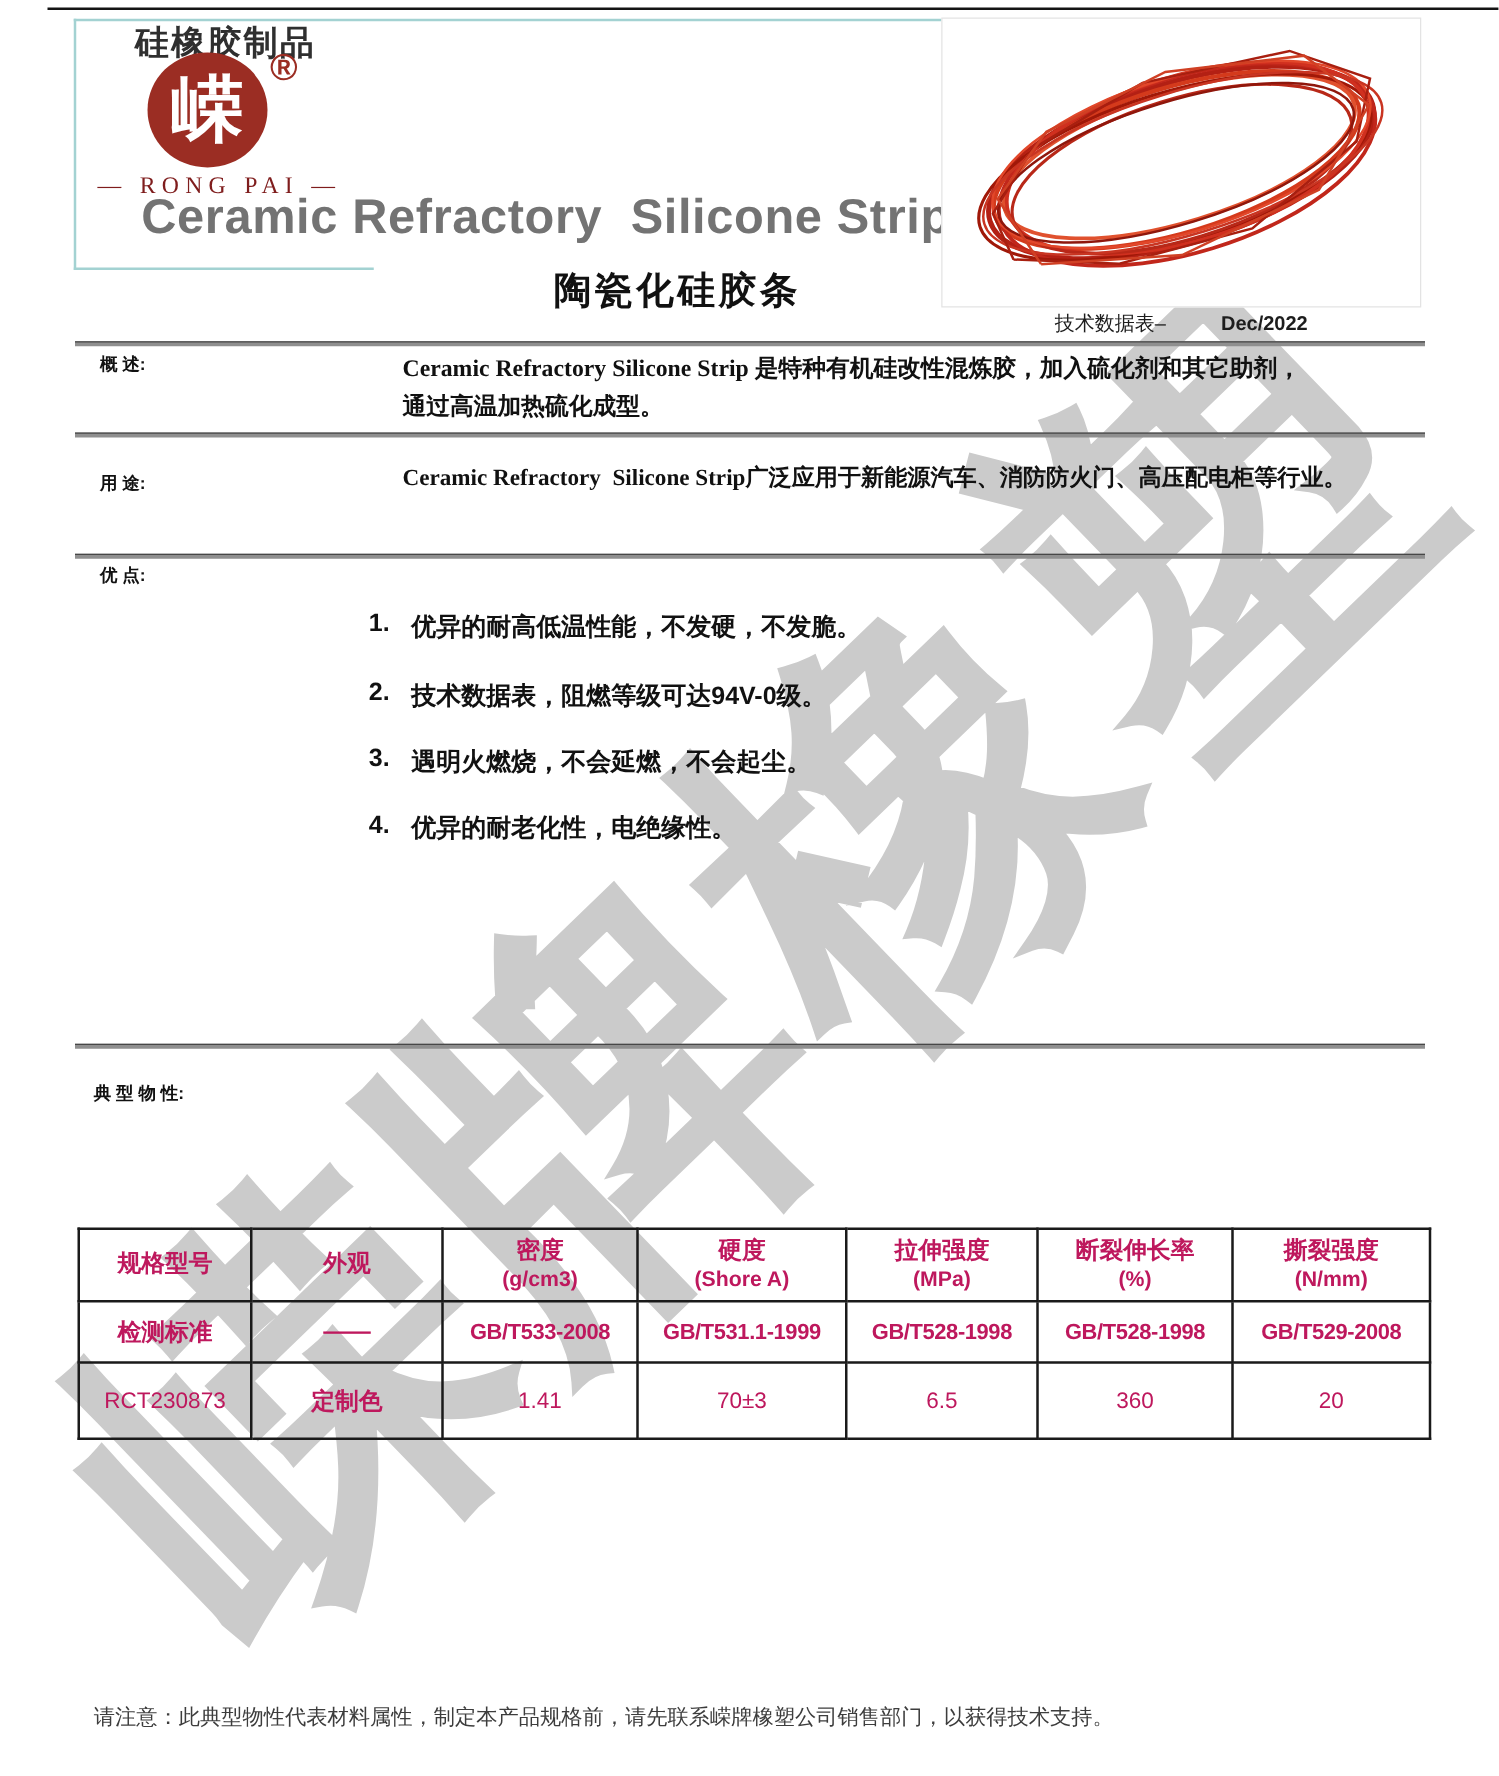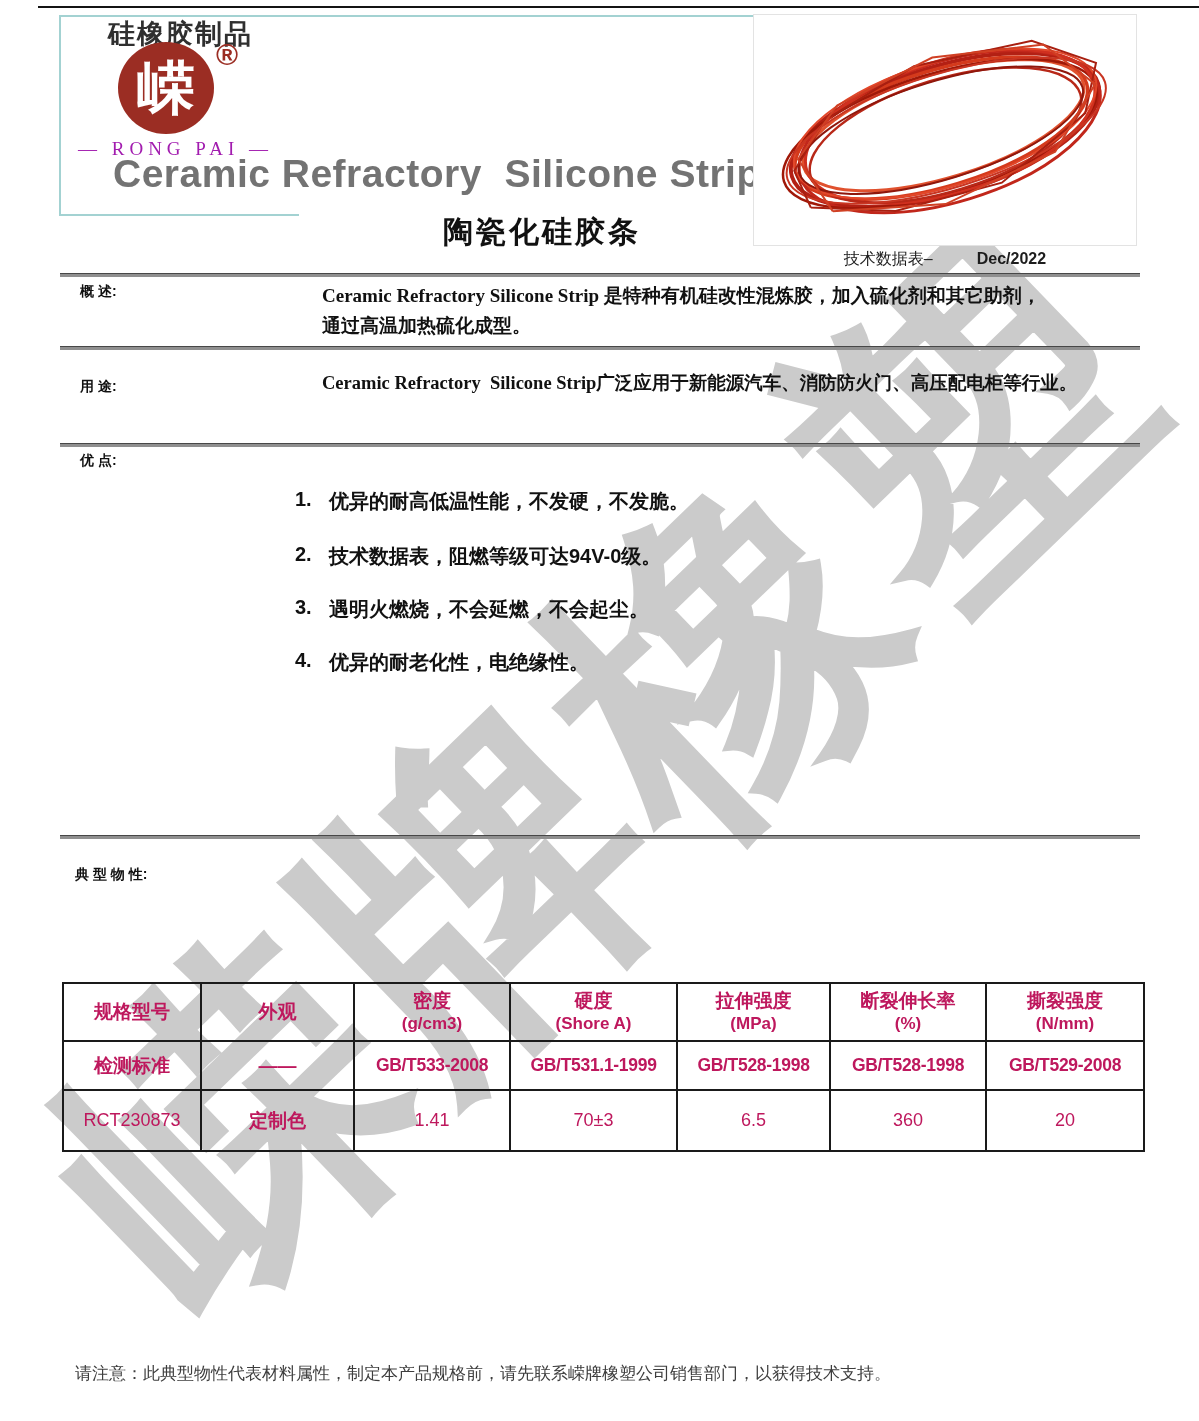--- a/index.html
+++ b/index.html
@@ -40,21 +40,21 @@
   .logo-circle {
     left:118px; top:42px; width:96px; height:92px;
     background:#9b2d23; border-radius:50%;
     display:flex; align-items:center; justify-content:center;
   }
   .logo-char { color:#ffffff; font-size:58px; font-weight:bold; line-height:1; }
   .reg-mark { left:216px; top:38px; font-size:30px; color:#9b2d23; font-weight:bold; }
   .rongpai {
     left:78px; top:138px; width:190px;
     font-family:"Liberation Serif", serif;
-    font-size:19px; letter-spacing:5px; color:#a21caf; white-space:nowrap;
+    font-size:19px; letter-spacing:5px; color:#7f1d1d; white-space:nowrap;
   }
 
   .title-en {
     left:113px; top:152px;
     font-size:39px; font-weight:bold; color:#737373;
     white-space:pre; letter-spacing:0.5px;
   }
   .title-zh {
     left:443px; top:212px;
     font-size:30px; font-weight:bold; color:#111; letter-spacing:3px;

